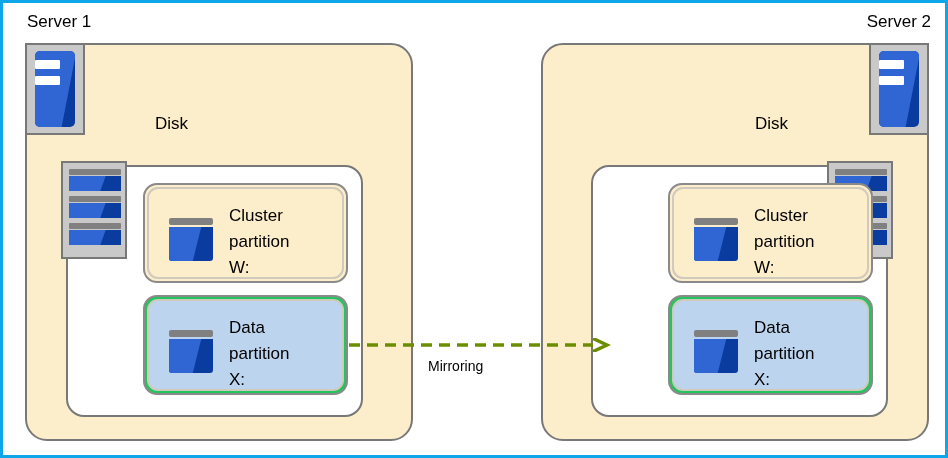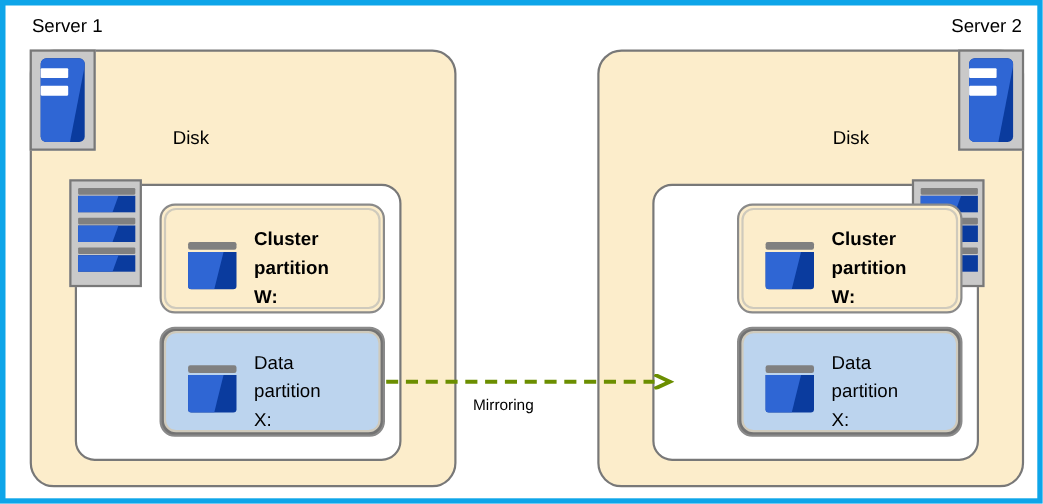--- a/index.html
+++ b/index.html
@@ -8,21 +8,21 @@
     background: #ffffff;
   }
   body {
     font-family: "Liberation Sans", "DejaVu Sans", sans-serif;
   }
   #canvas {
     position: relative;
     width: 948px;
     height: 458px;
     background: #ffffff;
-    border: 5px solid #0ea5e9;
+    border: 3px solid #0ea5e9;
     box-sizing: border-box;
     overflow: hidden;
   }
 
   
   .server-title {
     position: absolute;
     font-size: 17px;
     color: #000000;
     line-height: 20px;
@@ -163,22 +163,22 @@
   }
   .partition .inner {
     position: relative;
     width: 100%;
     height: 100%;
     border: 2px solid #cfcabc;
     border-radius: 11px;
     box-sizing: border-box;
   }
   .partition.cluster { background: #fcedcb; }
-  .partition.cluster .inner { background: #fcedcb; font-weight: bold; }
-  .partition.data { background: #737373; }
+  .partition.cluster .inner { background: #fcedcb; }
+  .partition.data { background: #22c55e; }
   .partition.data .inner { background: #bcd4ee; }
 
   #p1-cluster { left: 140px; top: 180px; }
   #p1-data    { left: 140px; top: 292px; }
   #p2-cluster { left: 665px; top: 180px; }
   #p2-data    { left: 665px; top: 292px; }
 
   .part-icon {
     position: absolute;
     left: 20px;

